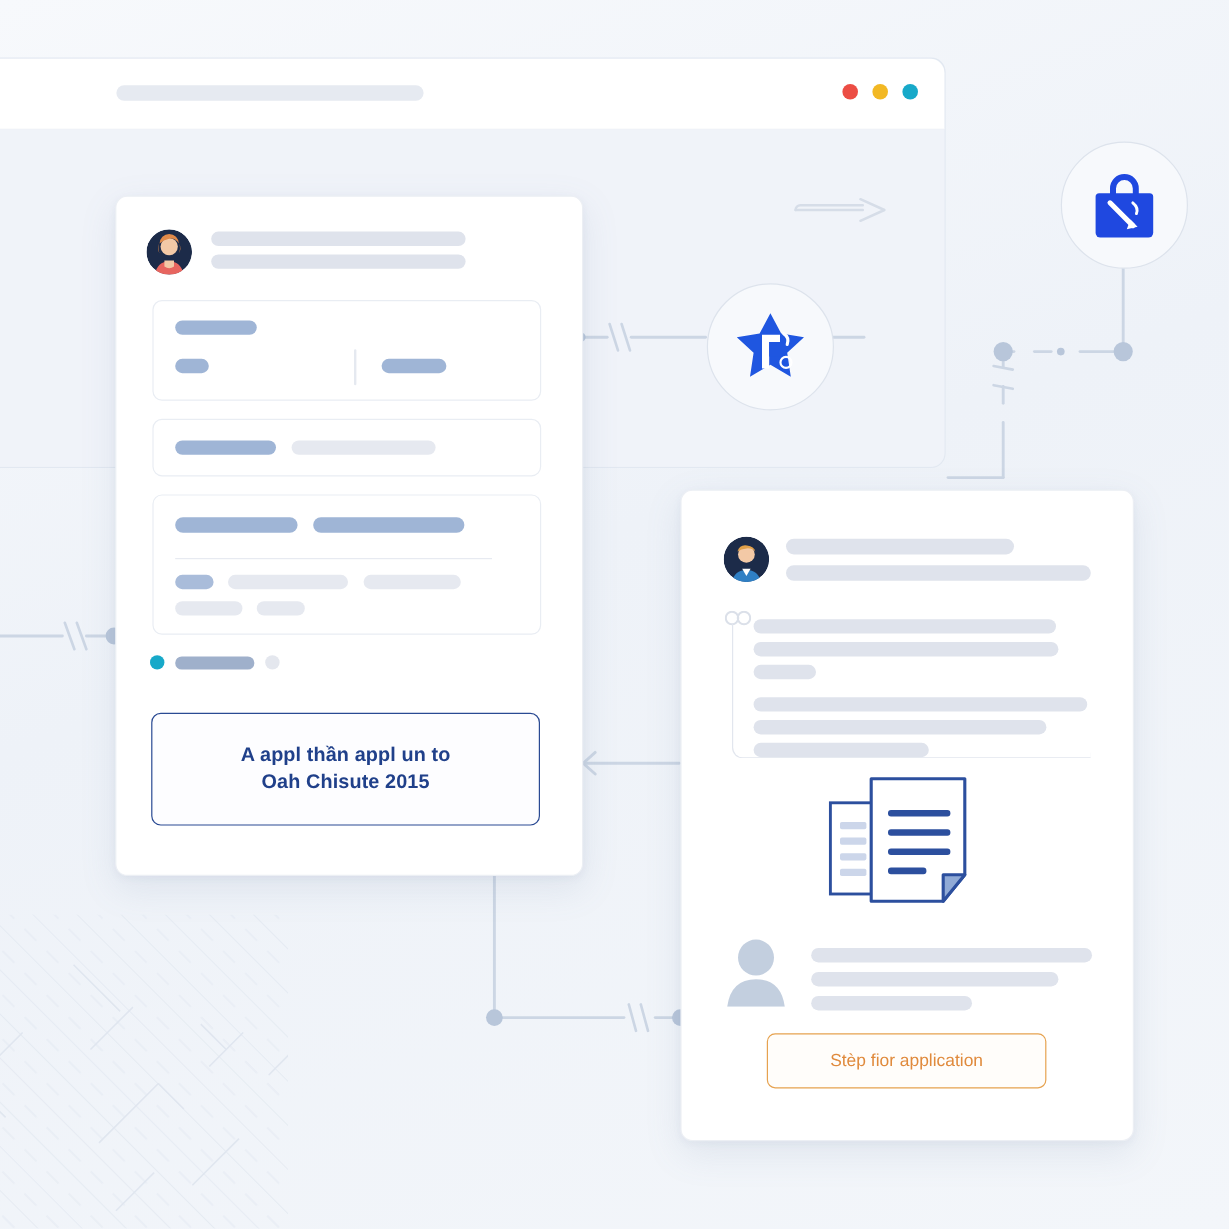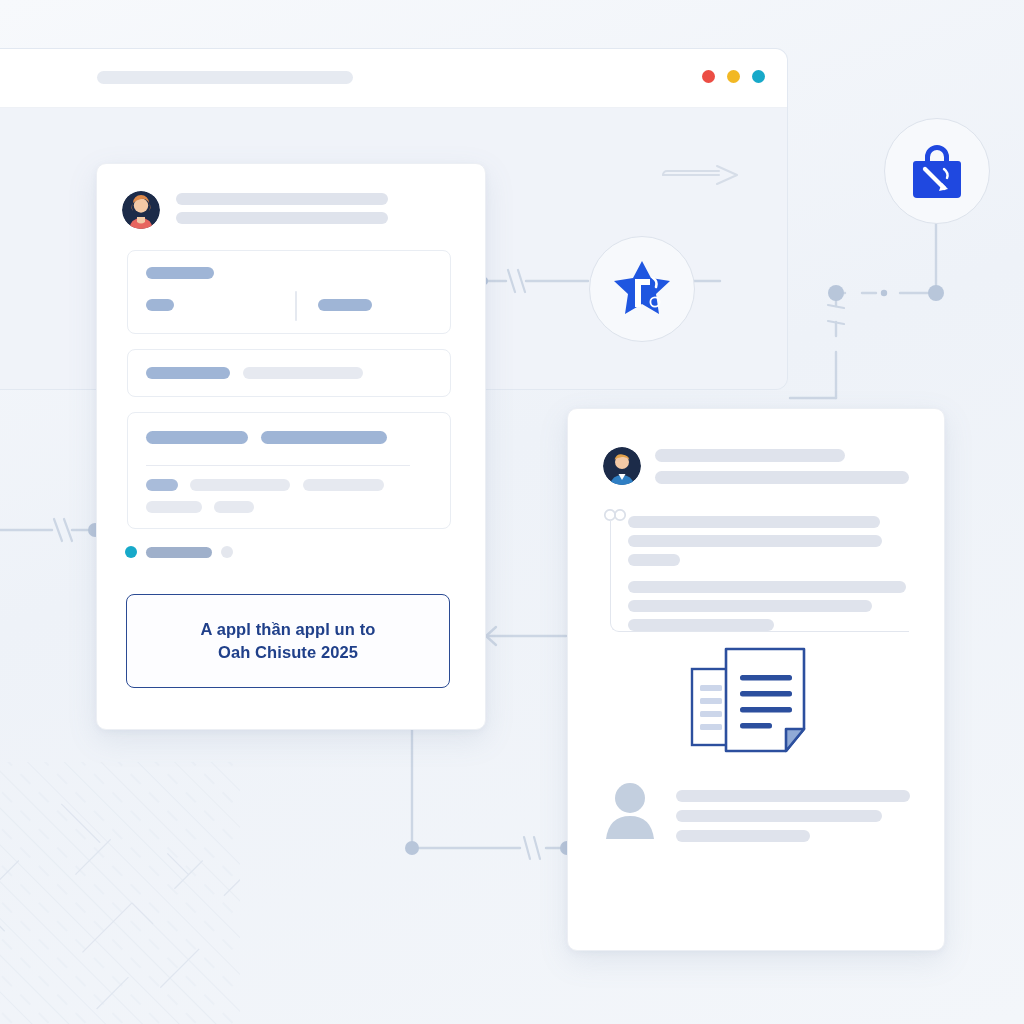--- a/index.html
+++ b/index.html
@@ -227,21 +227,21 @@
 
     <div class="pager" style="left:28px;top:382px;">
       <span class="d1"></span>
       <span class="pill"></span>
       <span class="d2"></span>
     </div>
   </div>
 
   <div class="cta-blue">
     <span>A appl thần appl un to</span>
-    <span>Oah Chisute 2025</span>
+    <span>Oah Chisute 2015</span>
   </div>
 
   <div class="card card-right">
 
     <div class="avatar" style="left:35px;top:38px;width:38px;height:38px;position:absolute;">
       <svg viewBox="0 0 38 38" width="38" height="38">
         <circle cx="19" cy="19" r="19" fill="#1c2b49"></circle>
         <circle cx="19" cy="15" r="7" fill="#f3c9a6"></circle>
         <path d="M11.5 12.5 q2 -6 8 -5 q6 1 7 5 q-3 -3 -7.5 -2.5 q-4.5 .5 -7.5 2.5z" fill="#e0a04a"></path>
         <path d="M7 38 q2 -10 12 -10 q10 0 12 10z" fill="#2f7fc4"></path>
@@ -285,20 +285,23 @@
       <rect x="54" y="64" width="52" height="5.5" rx="2.5"></rect>
       <rect x="54" y="80" width="32" height="5.5" rx="2.5"></rect>
     </g>
   </svg>
 
   <svg class="person-glyph" viewBox="0 0 52 58">
     <circle cx="26" cy="17" r="15" fill="#c3cfdf"></circle>
     <path d="M2 58 q3 -23 24 -23 q21 0 24 23z" fill="#c3cfdf"></path>
   </svg>
 
+  <div class="cta-orange">
+    <span>Stèp fior application</span>
+  </div>
 
   <div class="badge-ring badge-star">
     <svg width="62" height="60" viewBox="0 0 62 60">
       <path d="M31 2 L40 19 L59 22 L45 35 L48 55 L31 45 L14 55 L17 35 L3 22 L22 19 Z" fill="#1f56e0"></path>
       <path d="M24 20 h15 v6 h-9 v22 h-6 z" fill="#fff"></path>
       <path d="M30 26 h9 a6 6 0 0 1 0 12 h-9 z" fill="#1f56e0"></path>
       <path d="M42 19 q5 3 3 9" fill="none" stroke="#fff" stroke-width="2.6" stroke-linecap="round"></path>
       <circle cx="44" cy="43" r="4.6" fill="none" stroke="#fff" stroke-width="1.8"></circle>
     </svg>
   </div>

